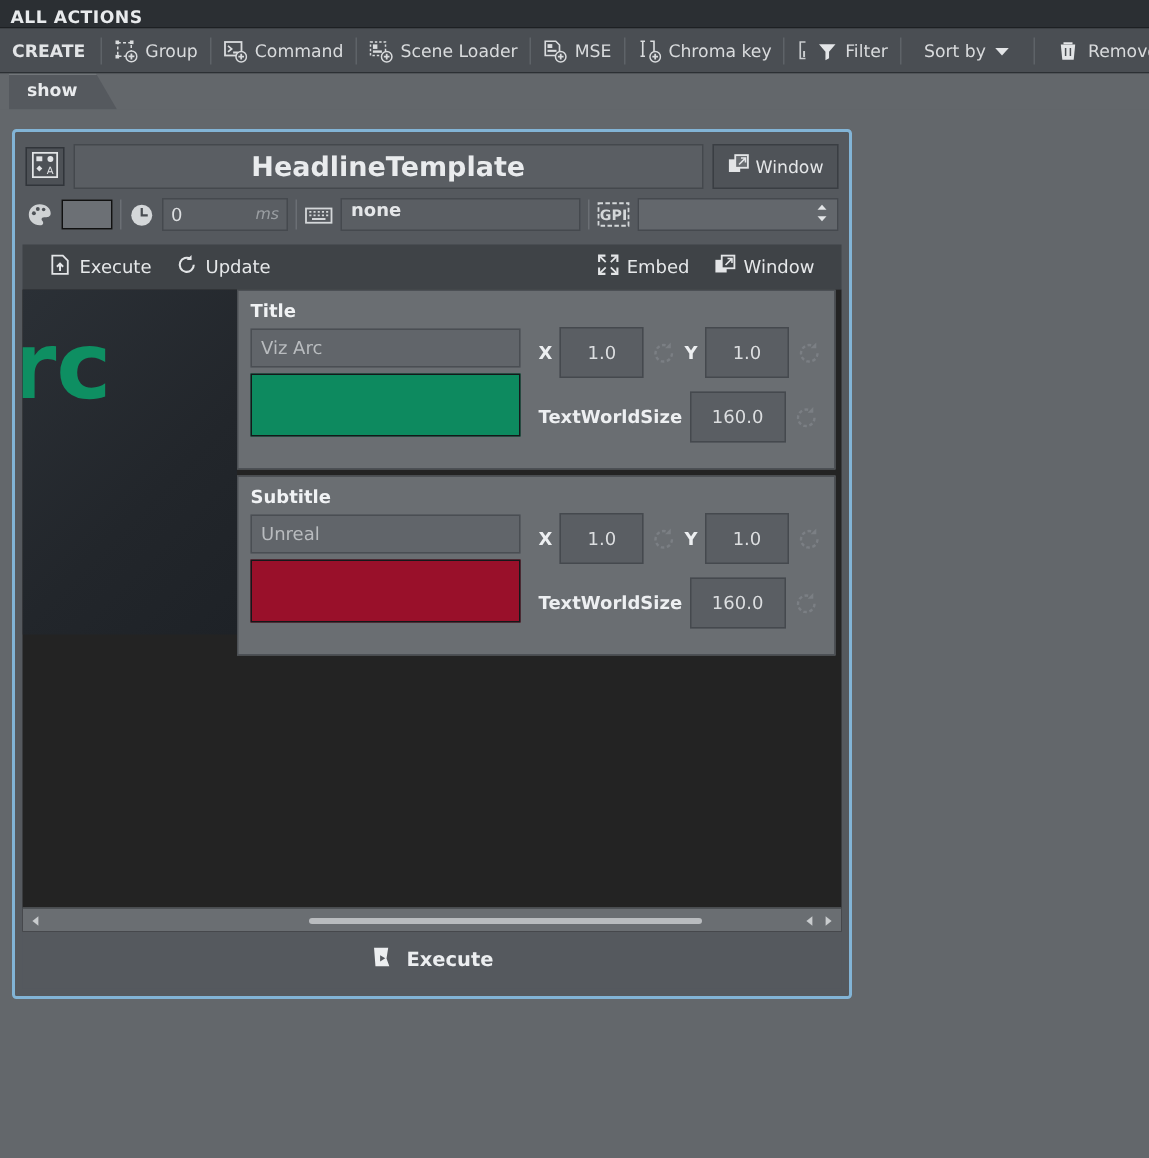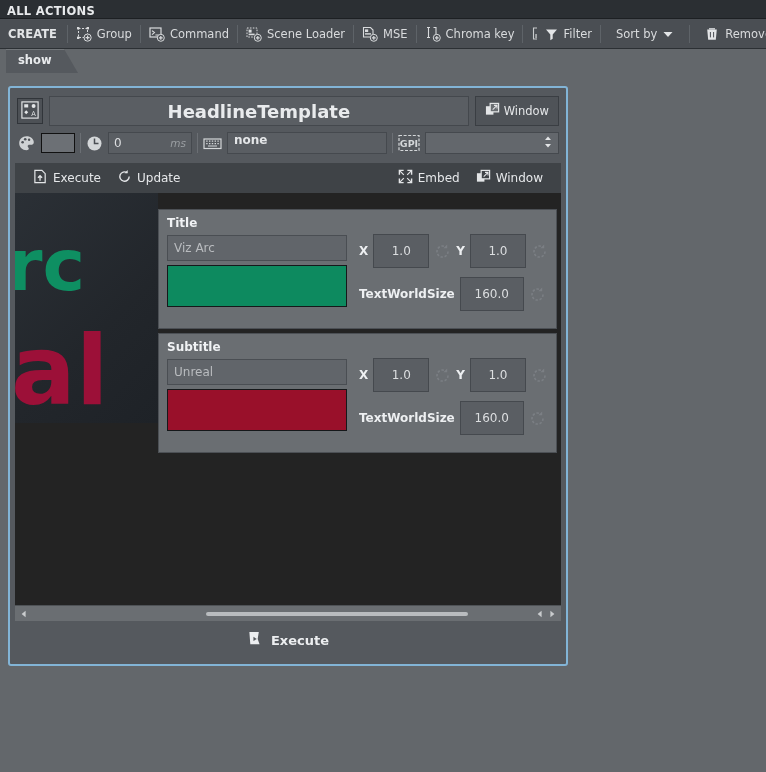--- a/index.html
+++ b/index.html
@@ -141,38 +141,38 @@
   }
   .body-top { display:flex; flex:0 0 auto; }
 
   
   .preview {
     width:143px; height:230px; flex:0 0 auto;
     background: linear-gradient(135deg,#2b3036 0%, #22262b 60%, #1e2227 100%);
     position:relative; overflow:hidden;
   }
   .preview .ln1 {
-    position:absolute; left:-8px; top:36px;
-    font-size:72px; font-weight:bold; line-height:1;
+    position:absolute; left:-8px; top:20px;
+    font-size:62px; font-weight:bold; line-height:1;
     font-family:"DejaVu Sans","Liberation Sans",sans-serif;
   }
   .preview .ln2 {
     position:absolute; left:-4px; top:130px;
     font-size:96px; font-weight:bold; line-height:1;
     font-family:"DejaVu Sans","Liberation Sans",sans-serif;
   }
 
   
   .fieldscol { flex:1 1 auto; padding:0; }
   .group {
     background:#6a6e72; border:1px solid #4c5055;
     margin: 0 5px 4px 0; padding:6px 8px 8px 8px;
     display:flex;
   }
-  .group.first { margin-top:16px; }
+  .group.first { margin-top:0; }
   .grp-left { width:180px; flex:0 0 auto; }
   .grp-title { font-size:12px; font-weight:bold; color:#f0f2f4; margin-bottom:5px; }
   .text-input {
     width:180px; height:26px; background:#61656a; border:1px solid #4a4e53;
     display:flex; align-items:center; padding:0 6px; margin-bottom:4px;
   }
   .text-input span { font-size:12px; color:#b9bcbf; }
   .big-swatch { width:180px; height:42px; border:1px solid #15181a; }
   .grp-right { flex:1 1 auto; padding-left:12px; padding-top:18px; }
   .rowf { display:flex; align-items:center; gap:5px; margin-bottom:9px; }
@@ -447,21 +447,20 @@
       </span>
       <span>Window</span>
     </div>
   </div>
 
   <div class="body">
     <div class="body-top">
 
       <div class="preview">
         <div class="ln1" style="color: rgb(14, 143, 98);">rc</div>
-        <div class="ln2" style="color: rgb(156, 16, 56);">al</div>
       </div>
 
       <div class="fieldscol">
 
         <div class="group first">
           <div class="grp-left">
             <div class="grp-title">Title</div>
             <div class="text-input">
               <span>Viz Arc</span>
             </div>

